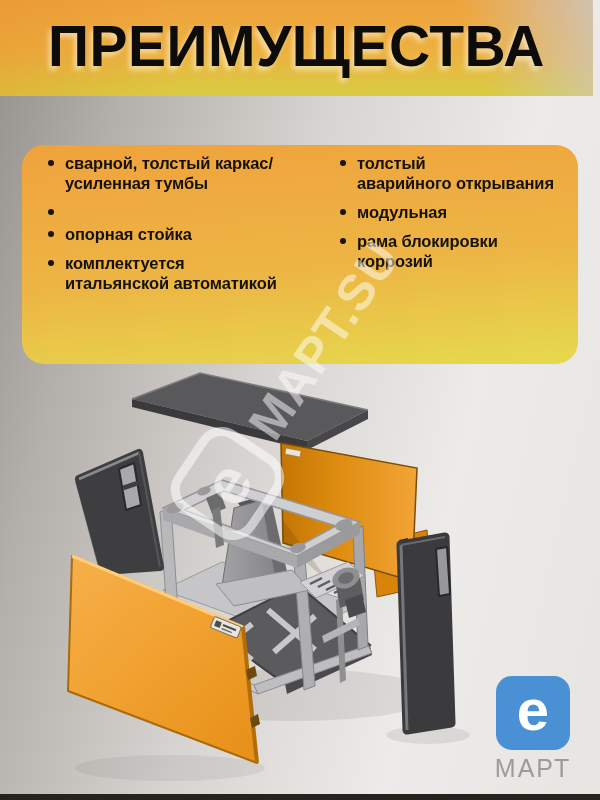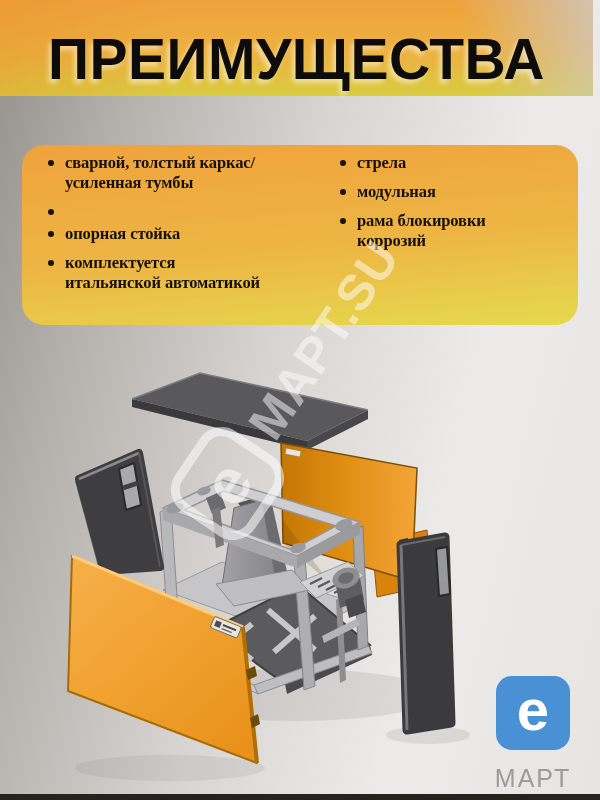--- a/index.html
+++ b/index.html
@@ -9,34 +9,34 @@
     font-family:"Liberation Sans", sans-serif;
     background:linear-gradient(103deg,#94908c 0%,#b3b0ac 18%,#d7d4d1 45%,#edebe9 72%,#e7e5e2 100%);
   }
   
   .header-band {
     position:absolute; left:0; top:0; width:593px; height:96px; z-index:2;
     background:
       linear-gradient(250deg, rgba(205,200,195,0.85) 0%, rgba(205,200,195,0) 22%),
       linear-gradient(90deg, rgba(228,138,38,0.30) 0%, rgba(228,138,38,0) 30%),
       linear-gradient(180deg,#efa23b 0%,#ecb141 55%,#d9cc41 100%);
-    display:flex; align-items:flex-end; justify-content:center;
+    display:flex; align-items:center; justify-content:center;
   }
   .header-title {
     font-size:57px; font-weight:bold; color:#0d0c0a; letter-spacing:0.5px;
     padding-bottom:4px; white-space:nowrap;
     text-shadow:-3px 4px 5px rgba(255,250,225,0.55);
   }
   
   .card {
-    position:absolute; left:22px; top:145px; width:556px; height:180px; z-index:2;
+    position:absolute; left:22px; top:145px; width:556px; height:219px; z-index:2;
     border-radius:22px; overflow:hidden;
     background:linear-gradient(175deg,#f0a23c 0%,#edb544 55%,#e5da4e 100%);
     padding:8px 10px 6px 26px;
-    display:grid; grid-template-columns:284px 1fr; column-gap:8px;font-family:Liberation Serif, serif;
+    display:grid; grid-template-columns:284px 1fr; column-gap:8px;
   }
   .adv-col { display:flex; flex-direction:column; gap:9px; }
   .adv-item { display:flex; gap:11px; }
   .adv-dot { width:6px; height:6px; border-radius:50%; background:#171307; margin-top:7px; flex-shrink:0; }
   .adv-text { font-size:16.5px; font-weight:bold; line-height:20px; color:#151107; letter-spacing:-0.1px; }
   .adv-text div { white-space:nowrap; }
   
   .watermark {
     position:absolute; left:127px; top:337px; z-index:3; width:max-content;
     display:flex; align-items:center; gap:12px;
@@ -53,21 +53,21 @@
   }
   
   .diagram-svg { position:absolute; left:0; top:0; z-index:1; }
   
   .brand-logo { position:absolute; left:488px; top:676px; width:90px; z-index:2; text-align:center; }
   .logo-box {
     width:74px; height:74px; margin:0 auto; border-radius:16px; background:#4a90d5;
     display:flex; align-items:center; justify-content:center;
     color:#ffffff; font-size:58px; font-weight:bold; line-height:1; padding-bottom:6px;
   }
-  .logo-caption { margin-top:14px; font-size:25px; letter-spacing:2px; color:#9b9b9b; }
+  .logo-caption { margin-top:4px; font-size:25px; letter-spacing:2px; color:#9b9b9b; }
   
   .bottom-bar { position:absolute; left:0; bottom:0; width:600px; height:6px; background:#24231e; z-index:4; }
 </style>
 </head>
 <body>
 
 <div class="header-band">
   <div class="header-title">ПРЕИМУЩЕСТВА</div>
 </div>
 
@@ -94,21 +94,22 @@
       <div class="adv-text">
         <div>комплектуется</div>
         <div>итальянской автоматикой</div>
       </div>
     </div>
   </div>
   <div class="adv-col">
     <div class="adv-item">
       <span class="adv-dot"></span>
       <div class="adv-text">
-        <div>стрела</div>
+        <div>толстый</div>
+        <div>аварийного открывания</div>
       </div>
     </div>
     <div class="adv-item">
       <span class="adv-dot"></span>
       <div class="adv-text">
         <div>модульная</div>
       </div>
     </div>
     <div class="adv-item">
       <span class="adv-dot"></span>

